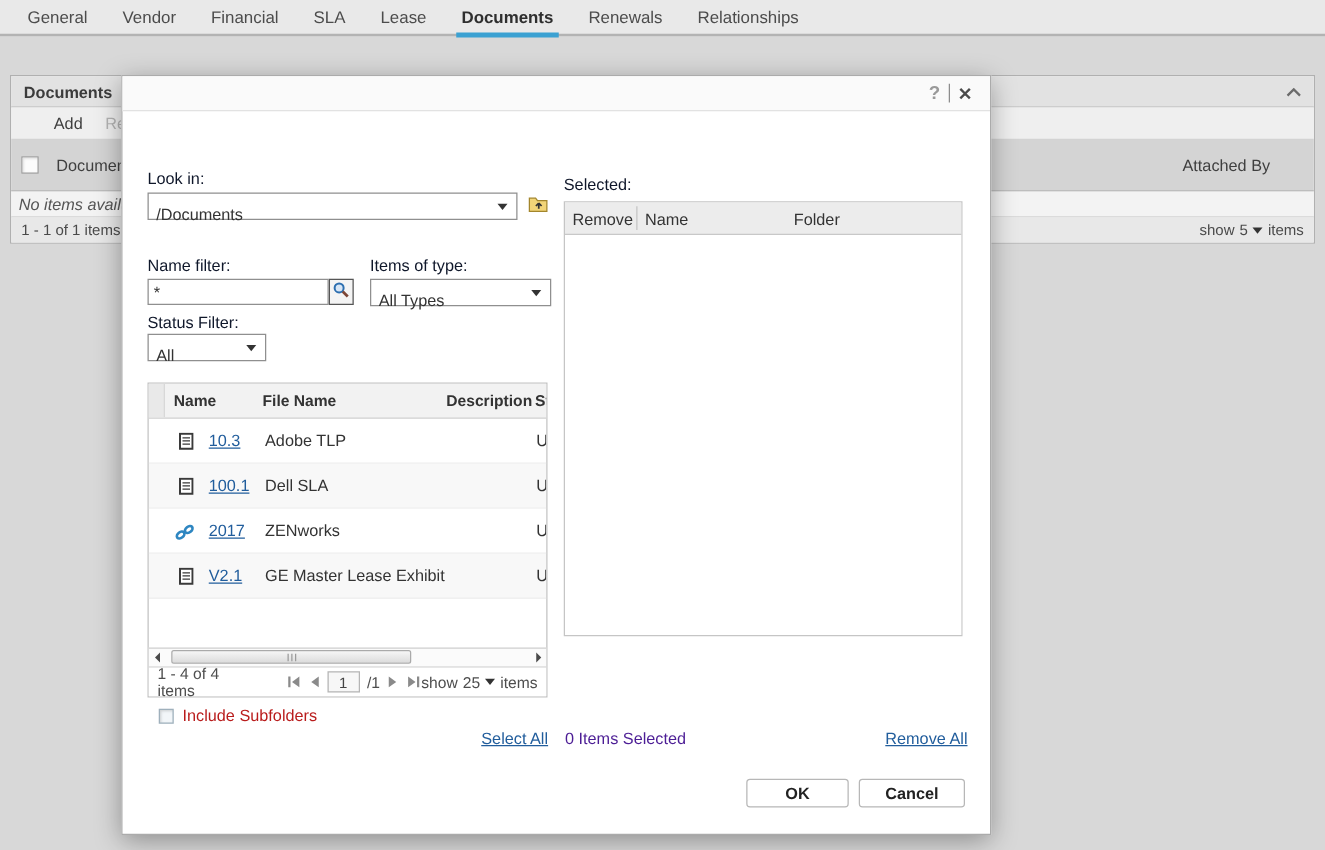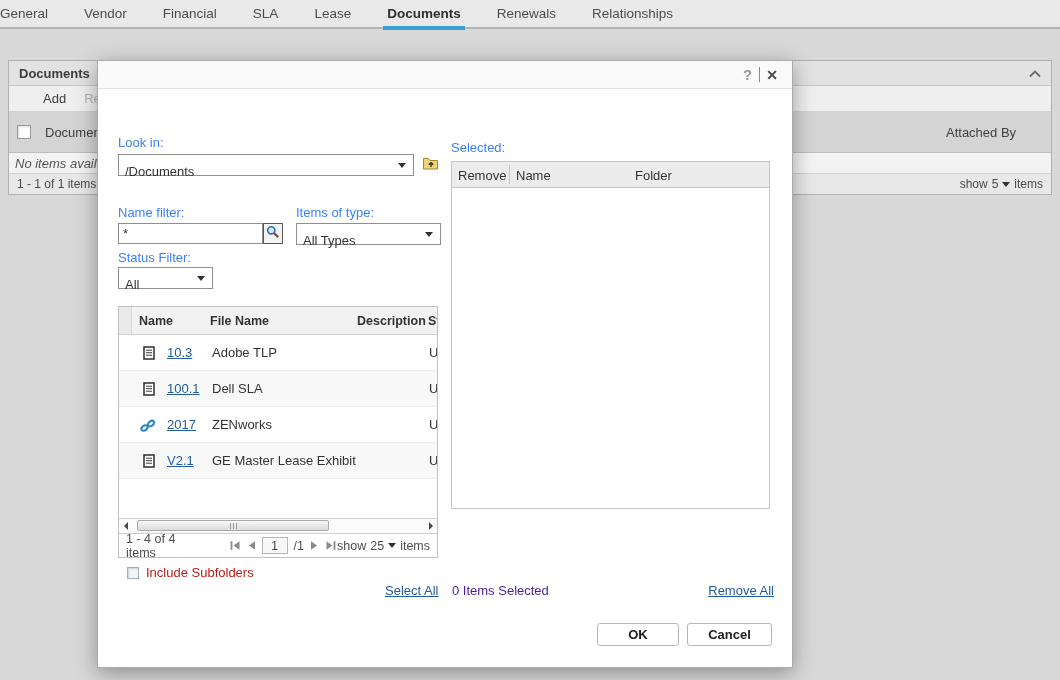--- a/index.html
+++ b/index.html
@@ -10,21 +10,21 @@
     font-size: 13px;
     color: #333;
     background: #d8d8d8;
     overflow: hidden;
   }
 
   
   .tabbar {
     position:absolute; top:0; left:0; width:1060px; height:29px;
     background:#e9e9e9; border-bottom:2px solid #b3b3b3;
-    display:flex; align-items:center; column-gap:36px;
+    display:flex; align-items:center; padding-left:22px; column-gap:28px;
   }
   .tab { position:relative; height:29px; display:flex; align-items:center;
     color:#4c4c4c; font-size:13.5px; cursor:pointer; white-space:nowrap; }
   .tab.active { color:#2f2f2f; font-weight:bold; }
   .tab.active::after { content:""; position:absolute; left:-4px; right:-4px; bottom:-2px;
     height:4px; background:#3ba1d2; }
 
   
   .panel {
     position:absolute; left:8px; top:60px; width:1044px;
@@ -62,21 +62,21 @@
   .dlg-title {
     height:28px; background:#fafafa; border-bottom:1px solid #e2e2e2;
     display:flex; align-items:center; padding:0 10px 0 20px;
   }
   .dlg-title-text { font-weight:bold; color:#333; }
   .dlg-help { margin-left:auto; color:#9a9a9a; font-size:15px; font-weight:bold;
     cursor:pointer; padding:0 5px; }
   .dlg-divider { width:1px; height:15px; background:#8d8d8d; margin:0 2px; }
   .dlg-close { color:#4a4a4a; font-size:14px; font-weight:bold; cursor:pointer; padding:0 4px; }
 
-  .dlg-label { position:absolute; color:#3b82f6; }
+  .dlg-label { position:absolute; color:#0f172a; }
 
   .selectbox { position:absolute; height:22px; border:1px solid #8f8f8f; background:#fff;
     display:flex; align-items:center; padding:12px 22px 0 6px; cursor:pointer; }
   .selectbox .tri-dn { position:absolute; right:7px; top:8px; }
   .textinput { position:absolute; height:21px; border:1px solid #8f8f8f; background:#fff;
     padding:0 4px; font:inherit; color:#333; }
   .iconbtn { position:absolute; display:flex; align-items:center; justify-content:center;
     cursor:pointer; }
   .searchbtn { width:20px; height:21px; border:1px solid #555; background:#f4f4f4; }
 

